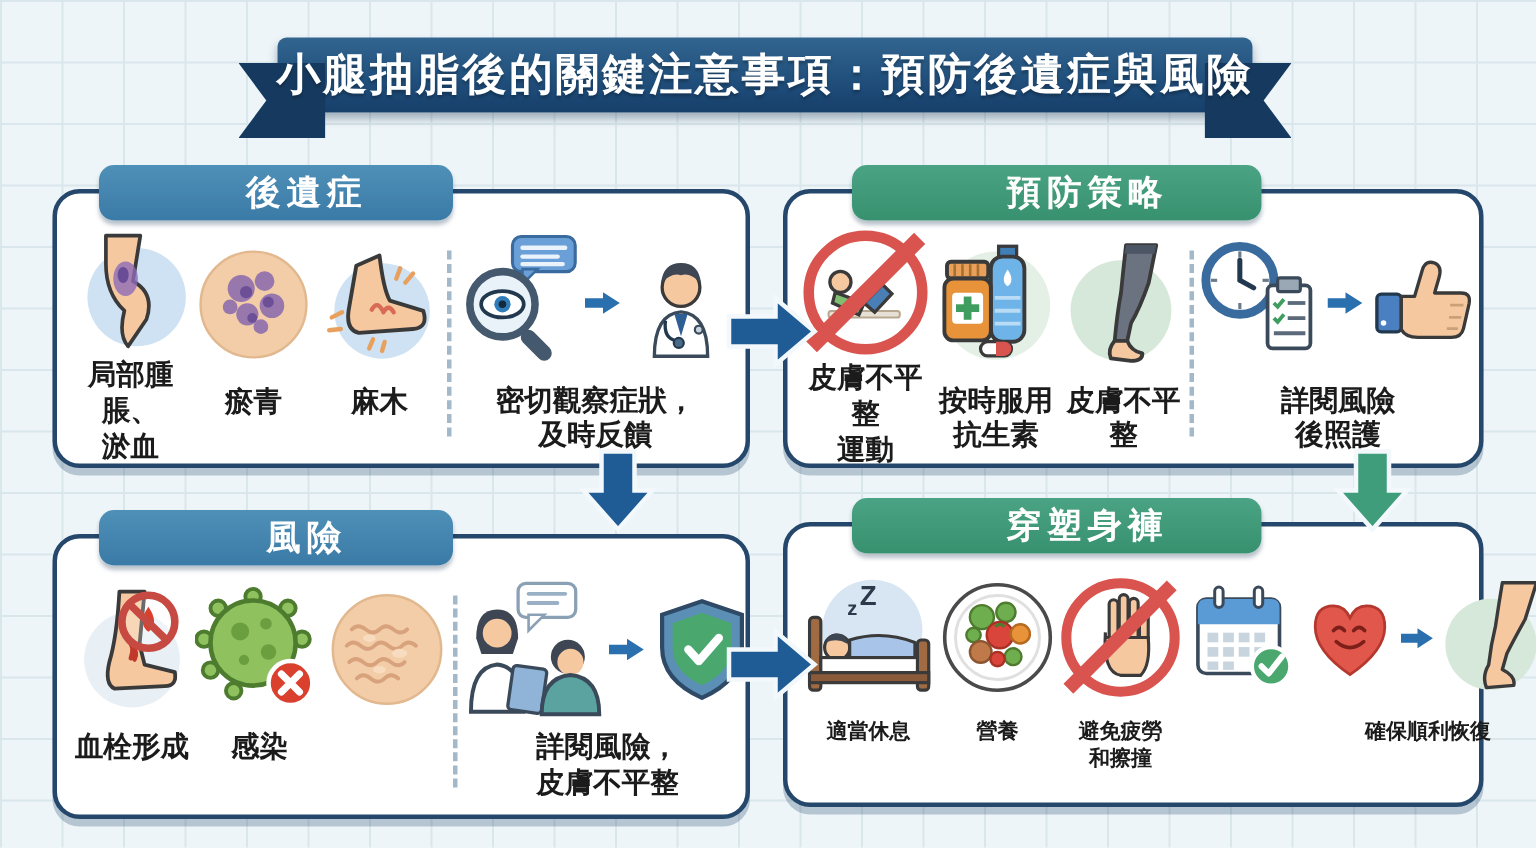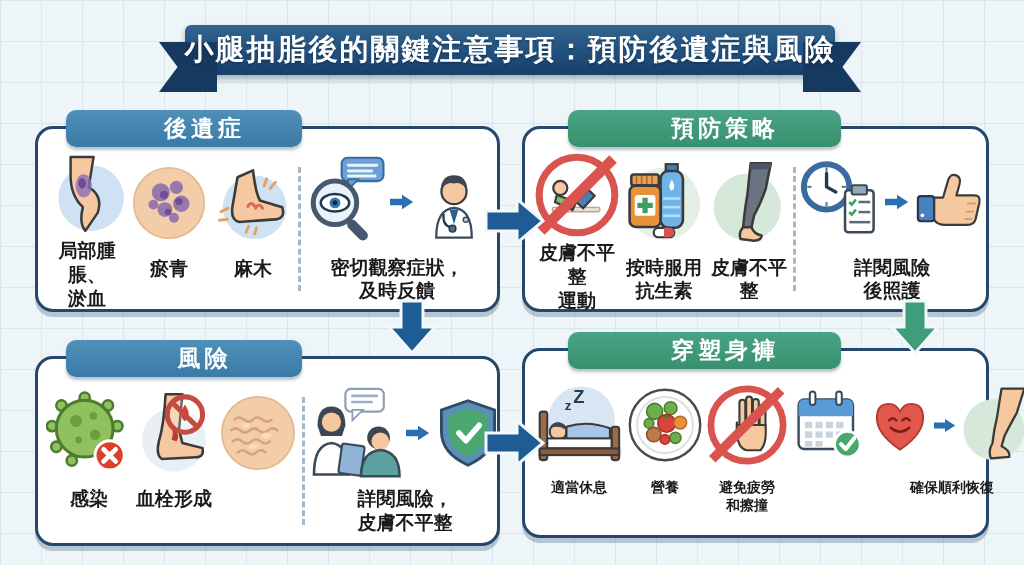--- a/index.html
+++ b/index.html
@@ -283,20 +283,33 @@
 後照護</div>
     </div>
   </div>
 </div>
 
 <div class="panel" id="panel-risks">
   <div class="tab blue left-pos">風險</div>
   <div class="panel-body">
     <div class="p-item">
       <div class="icon-box">
+        <svg width="84" height="90" viewBox="0 0 100 100">
+          <circle cx="50" cy="58" r="38" fill="#e8f0f6"></circle>
+          <path d="M40 4 L60 4 L56 46 L60 62 L84 68 Q86 79 76 79 L36 81 Q28 77 32 60 Q38 40 40 4 Z" fill="#f6c8a0" stroke="#3a3a3a" stroke-width="3" stroke-linejoin="round"></path>
+          <path d="M46 42 q7 5 3 15 M50 48 q5 4 2 10" stroke="#c0392b" stroke-width="3.5" fill="none" stroke-linecap="round"></path>
+          <circle cx="63" cy="28" r="21" fill="rgba(255,255,255,0.25)" stroke="#c64a42" stroke-width="6"></circle>
+          <path d="M63 16 Q72 29 63 36 Q54 29 63 16 Z" fill="#d9402e"></path>
+          <line x1="48" y1="14" x2="78" y2="43" stroke="#c64a42" stroke-width="6"></line>
+        </svg>
+      </div>
+      <div class="p-label">血栓形成</div>
+    </div>
+    <div class="p-item">
+      <div class="icon-box">
         <svg width="86" height="86" viewBox="0 0 100 100">
           <g fill="#8fc15e" stroke="#4e7c2e" stroke-width="3">
             <circle cx="45" cy="9" r="6"></circle>
               <circle cx="72" cy="18" r="6"></circle>
               <circle cx="83" cy="42" r="6"></circle>
             <circle cx="18" cy="18" r="6"></circle>
               <circle cx="7" cy="42" r="6"></circle>
               <circle cx="12" cy="66" r="6"></circle>
             <circle cx="30" cy="82" r="6"></circle>
               <circle cx="78" cy="66" r="6"></circle>
@@ -306,33 +319,20 @@
             <circle cx="35" cy="36" r="7"></circle>
               <circle cx="55" cy="30" r="4.5"></circle>
             <circle cx="57" cy="52" r="6"></circle>
               <circle cx="38" cy="58" r="4"></circle>
           </g>
           <circle cx="74" cy="76" r="17" fill="#d9402e" stroke="#fff" stroke-width="3.5"></circle>
           <path d="M67 69 L81 83 M81 69 L67 83" stroke="#fff" stroke-width="5.5" stroke-linecap="round"></path>
         </svg>
       </div>
       <div class="p-label">感染</div>
-    </div>
-    <div class="p-item">
-      <div class="icon-box">
-        <svg width="84" height="90" viewBox="0 0 100 100">
-          <circle cx="50" cy="58" r="38" fill="#e8f0f6"></circle>
-          <path d="M40 4 L60 4 L56 46 L60 62 L84 68 Q86 79 76 79 L36 81 Q28 77 32 60 Q38 40 40 4 Z" fill="#f6c8a0" stroke="#3a3a3a" stroke-width="3" stroke-linejoin="round"></path>
-          <path d="M46 42 q7 5 3 15 M50 48 q5 4 2 10" stroke="#c0392b" stroke-width="3.5" fill="none" stroke-linecap="round"></path>
-          <circle cx="63" cy="28" r="21" fill="rgba(255,255,255,0.25)" stroke="#c64a42" stroke-width="6"></circle>
-          <path d="M63 16 Q72 29 63 36 Q54 29 63 16 Z" fill="#d9402e"></path>
-          <line x1="48" y1="14" x2="78" y2="43" stroke="#c64a42" stroke-width="6"></line>
-        </svg>
-      </div>
-      <div class="p-label">血栓形成</div>
     </div>
     <div class="p-item">
       <div class="icon-box">
         <svg width="84" height="84" viewBox="0 0 100 100">
           <circle cx="50" cy="50" r="43" fill="#f2cda8" stroke="#e2b88f" stroke-width="2"></circle>
           <g stroke="#d8a27c" stroke-width="3" fill="none" stroke-linecap="round">
             <path d="M22 34 q5 -5 11 0 t11 0 t11 0 t11 0"></path>
             <path d="M18 47 q5 -5 11 0 t11 0 t11 0 t11 0 t11 0"></path>
             <path d="M20 60 q5 -5 11 0 t11 0 t11 0 t11 0"></path>
             <path d="M26 73 q5 -5 11 0 t11 0 t11 0"></path>

